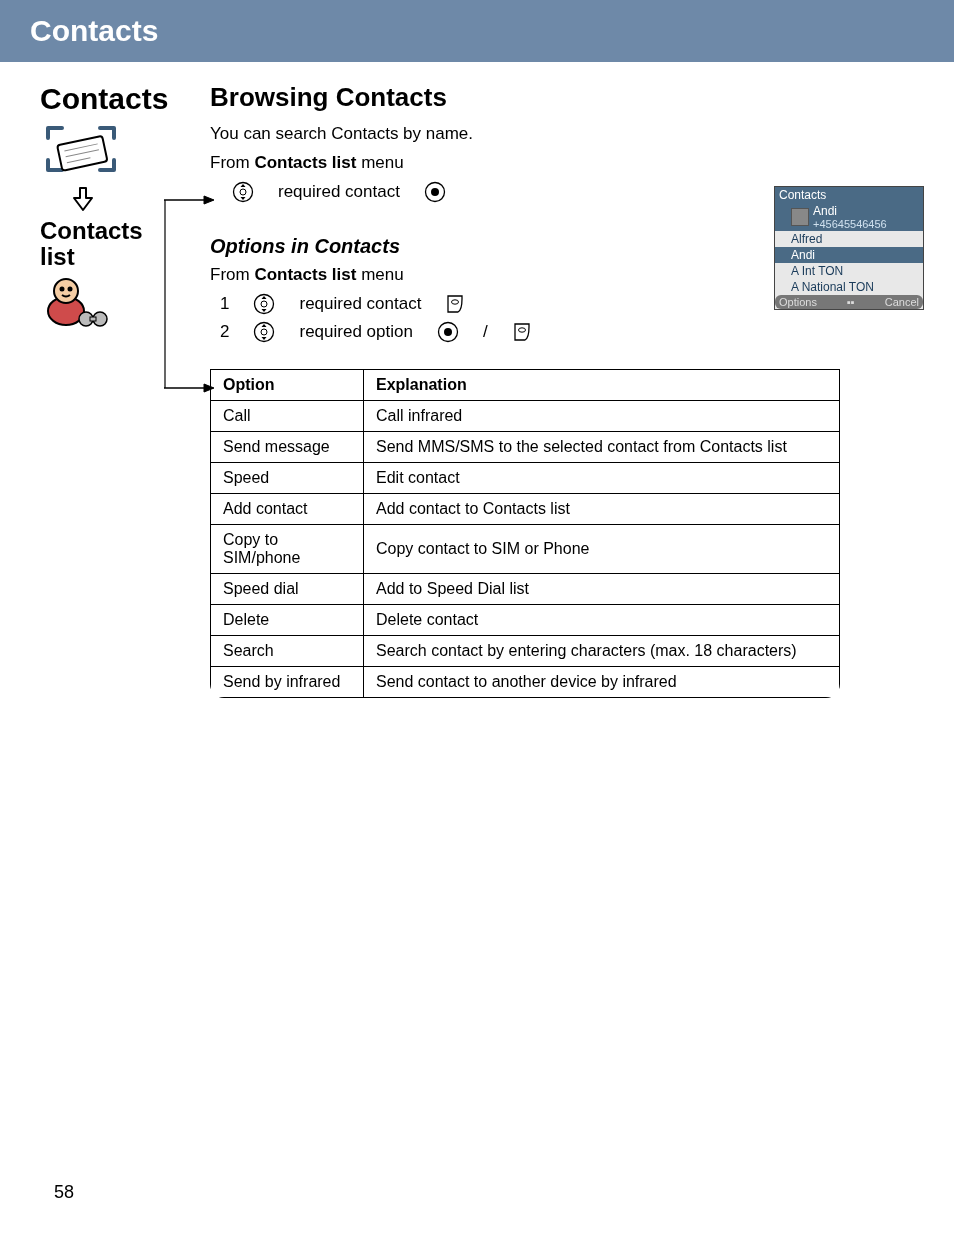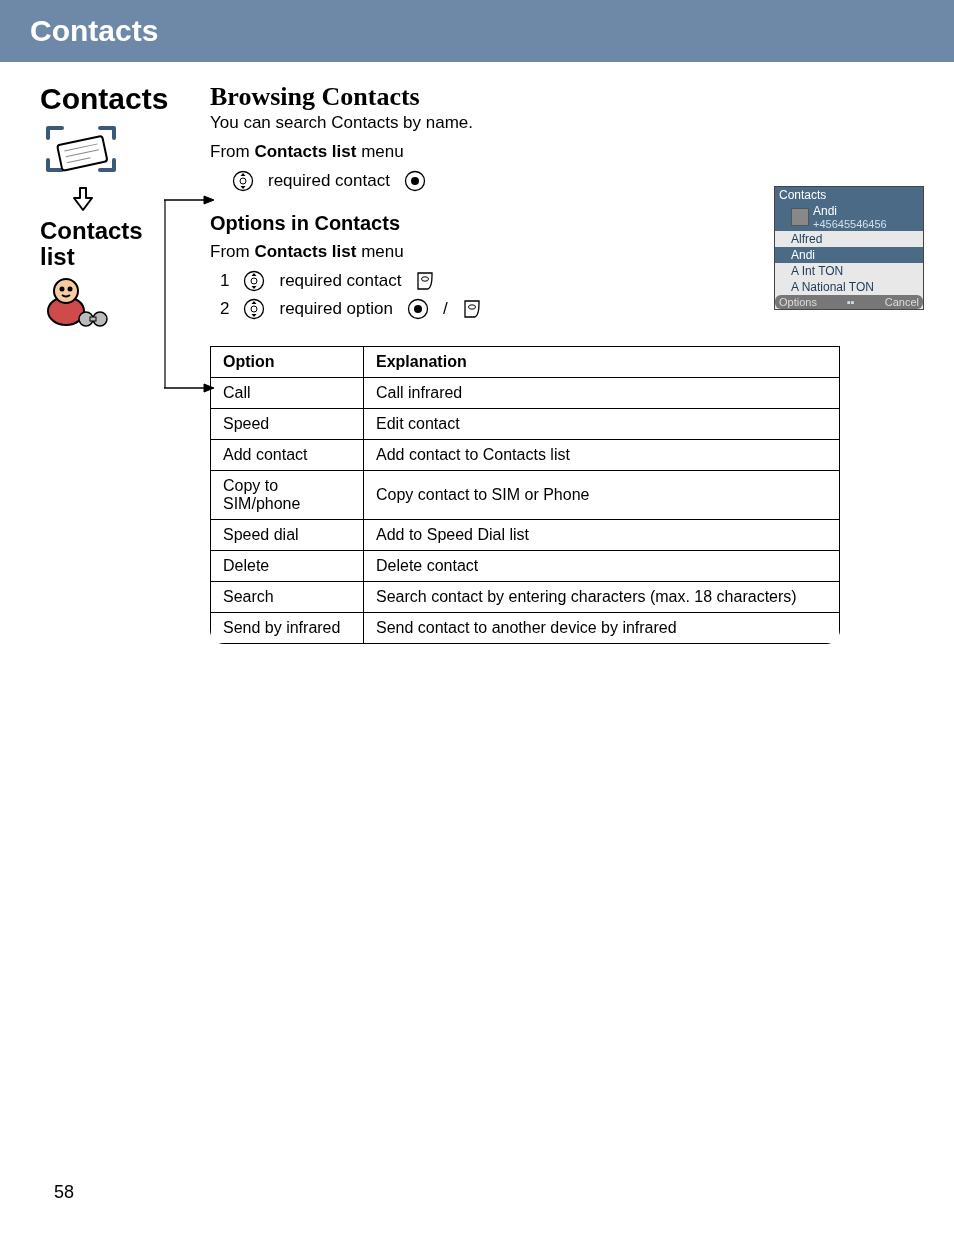--- a/index.html
+++ b/index.html
@@ -38,33 +38,35 @@
     font-size: 24px;
     font-weight: bold;
     line-height: 1.1;
   }
   .sidebar svg { display: block; margin: 4px 0; }
   .main {
     flex: 1;
     position: relative;
   }
   .section-h2 {
-    font-family: Liberation Serif, serif;
+    font-family: Liberation Sans, sans-serif;
     font-size: 26px;
     font-weight: bold;
+    margin-bottom: 10px;
   }
   .body-text { font-size: 17px; line-height: 1.35; }
   .sub-h {
+    font-style: italic;
     font-weight: bold;
     font-size: 20px;
-    margin-top: 20px;
+    margin-top: 32px;
     margin-bottom: 6px;
   }
   .from-line { margin-top: 6px; }
-  .step-line { margin: 6px 0 0 10px; display: flex; align-items: center; gap: 14px; }
+  .step-line { margin: 6px 0 0 10px; display: flex; align-items: center; gap: 24px; }
   .step-line.inset { margin-left: 22px; }
   .icon-nav, .icon-center, .icon-soft {
     display: inline-flex; align-items: center; justify-content: center;
     vertical-align: middle;
   }
   .icon-nav svg, .icon-center svg, .icon-soft svg { display:block; }
   table.opts {
     border-collapse: collapse;
     width: 630px;
     margin-top: 26px;
@@ -269,20 +271,24 @@
       <tbody>
             <tr>
         <th>Option</th>
         <th>Explanation</th>
       </tr>
       <tr>
               <td>Call</td>
               <td>Call infrared</td>
             </tr>
       <tr>
+              <td>Send message</td>
+              <td>Send MMS/SMS to the selected contact from Contacts list</td>
+            </tr>
+      <tr>
               <td>Speed</td>
               <td>Edit contact</td>
             </tr>
       <tr>
               <td>Add contact</td>
               <td>Add contact to Contacts list</td>
             </tr>
       <tr>
               <td>Copy to SIM/phone</td>
               <td>Copy contact to SIM or Phone</td>

